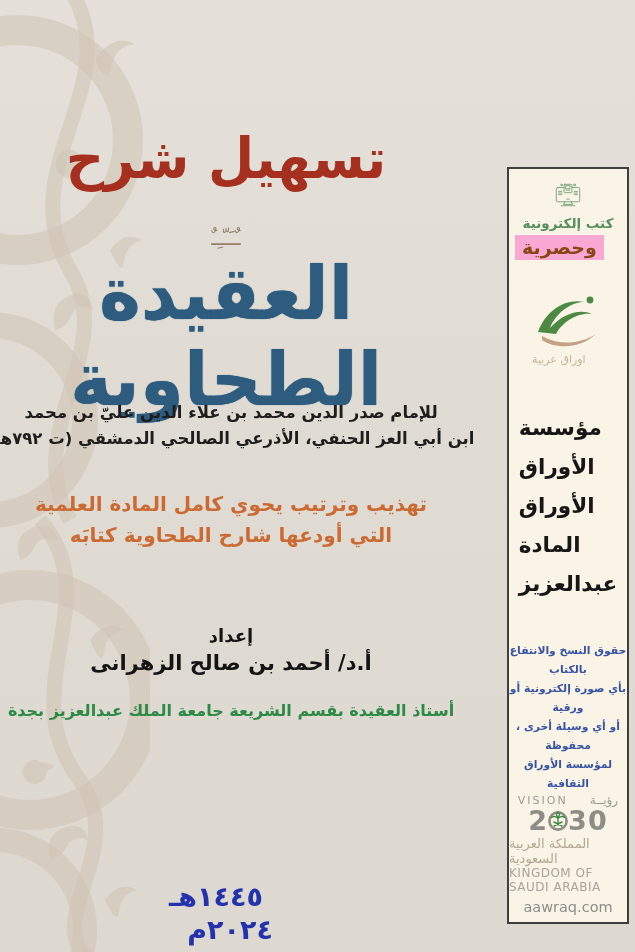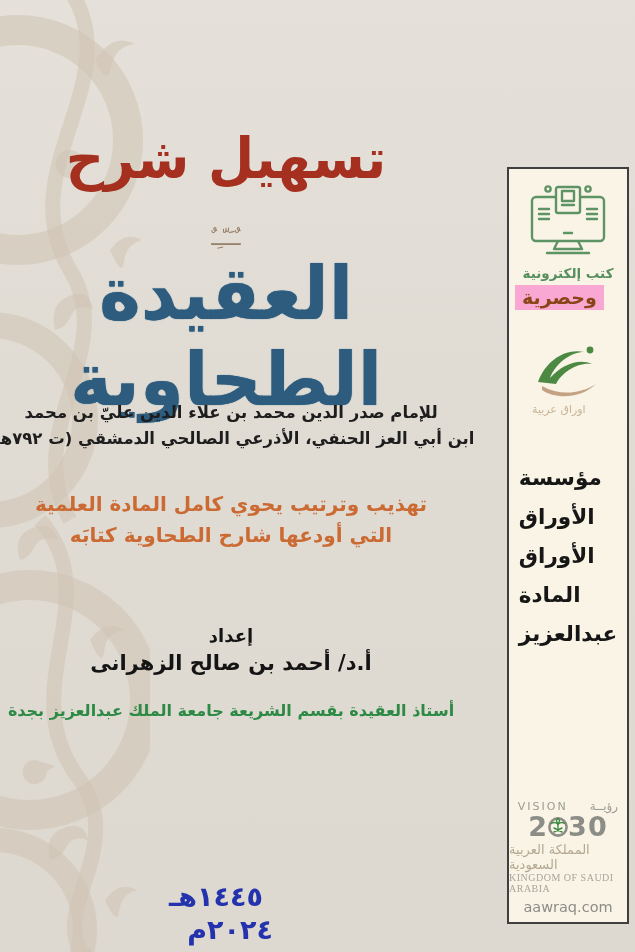--- a/index.html
+++ b/index.html
@@ -63,21 +63,21 @@
   }
   .awraq-logo{margin-top:34px;display:flex;flex-direction:column;align-items:flex-end;}
   .awraq-label{font-size:11px;color:#c8b495;margin-top:3px;letter-spacing:1px;}
   .foundation{margin-top:42px;color:#161616;font-weight:bold;font-size:21.5px;line-height:39px;text-align:left;}
   .copyright{margin-top:38px;color:#3853a4;font-weight:bold;font-size:10.8px;line-height:19px;text-align:center;}
   .vision{margin-top:auto;display:flex;flex-direction:column;align-items:center;direction:ltr;}
   .vision-top{font-size:11px;color:#9a9a94;letter-spacing:2px;display:flex;gap:22px;align-items:baseline;}
   .vision-top .ar{font-size:12px;letter-spacing:0;}
   .vision-year{display:flex;align-items:center;font-size:27px;font-weight:bold;color:#8d8d87;letter-spacing:1px;line-height:28px;}
   .vision-kingdom-ar{font-size:13px;color:#b5a893;margin-top:1px;}
-  .vision-kingdom-en{font-size:10px;color:#a8a49c;letter-spacing:.5px;font-family:Liberation Serif, serif;}
+  .vision-kingdom-en{font-size:12px;color:#a8a49c;letter-spacing:.5px;}
   .website{font-size:14.5px;color:#8c8c88;margin-top:5px;margin-bottom:7px;direction:ltr;}
 </style>
 </head>
 <body>
 
 <div class="cover">
 
   <svg class="arabesque" viewBox="0 0 150 952" xmlns="http://www.w3.org/2000/svg">
     <g fill="none" stroke="#cfc3b2" stroke-opacity="0.55">
       <circle cx="18" cy="140" r="110" stroke-width="30"></circle>
@@ -153,20 +153,26 @@
     </div>
 
     <div class="foundation">
       <div>مؤسسة</div>
       <div>الأوراق</div>
       <div>الأوراق</div>
       <div>المادة</div>
       <div>عبدالعزيز</div>
     </div>
 
+    <div class="copyright">
+      <div>حقوق النسخ والانتفاع بالكتاب</div>
+      <div>بأي صورة إلكترونية أو ورقية</div>
+      <div>أو أي وسيلة أخرى ، محفوظة</div>
+      <div>لمؤسسة الأوراق الثقافية</div>
+    </div>
 
     <div class="vision">
       <div class="vision-top">
         <span>VISION</span>
         <span class="ar">رؤيــة</span>
       </div>
       <div class="vision-year">
         <span>2</span>
         <svg width="20" height="24" viewBox="0 0 20 24" xmlns="http://www.w3.org/2000/svg">
           <circle cx="10" cy="12" r="8.6" fill="none" stroke="#8d8d87" stroke-width="2.6"></circle>

